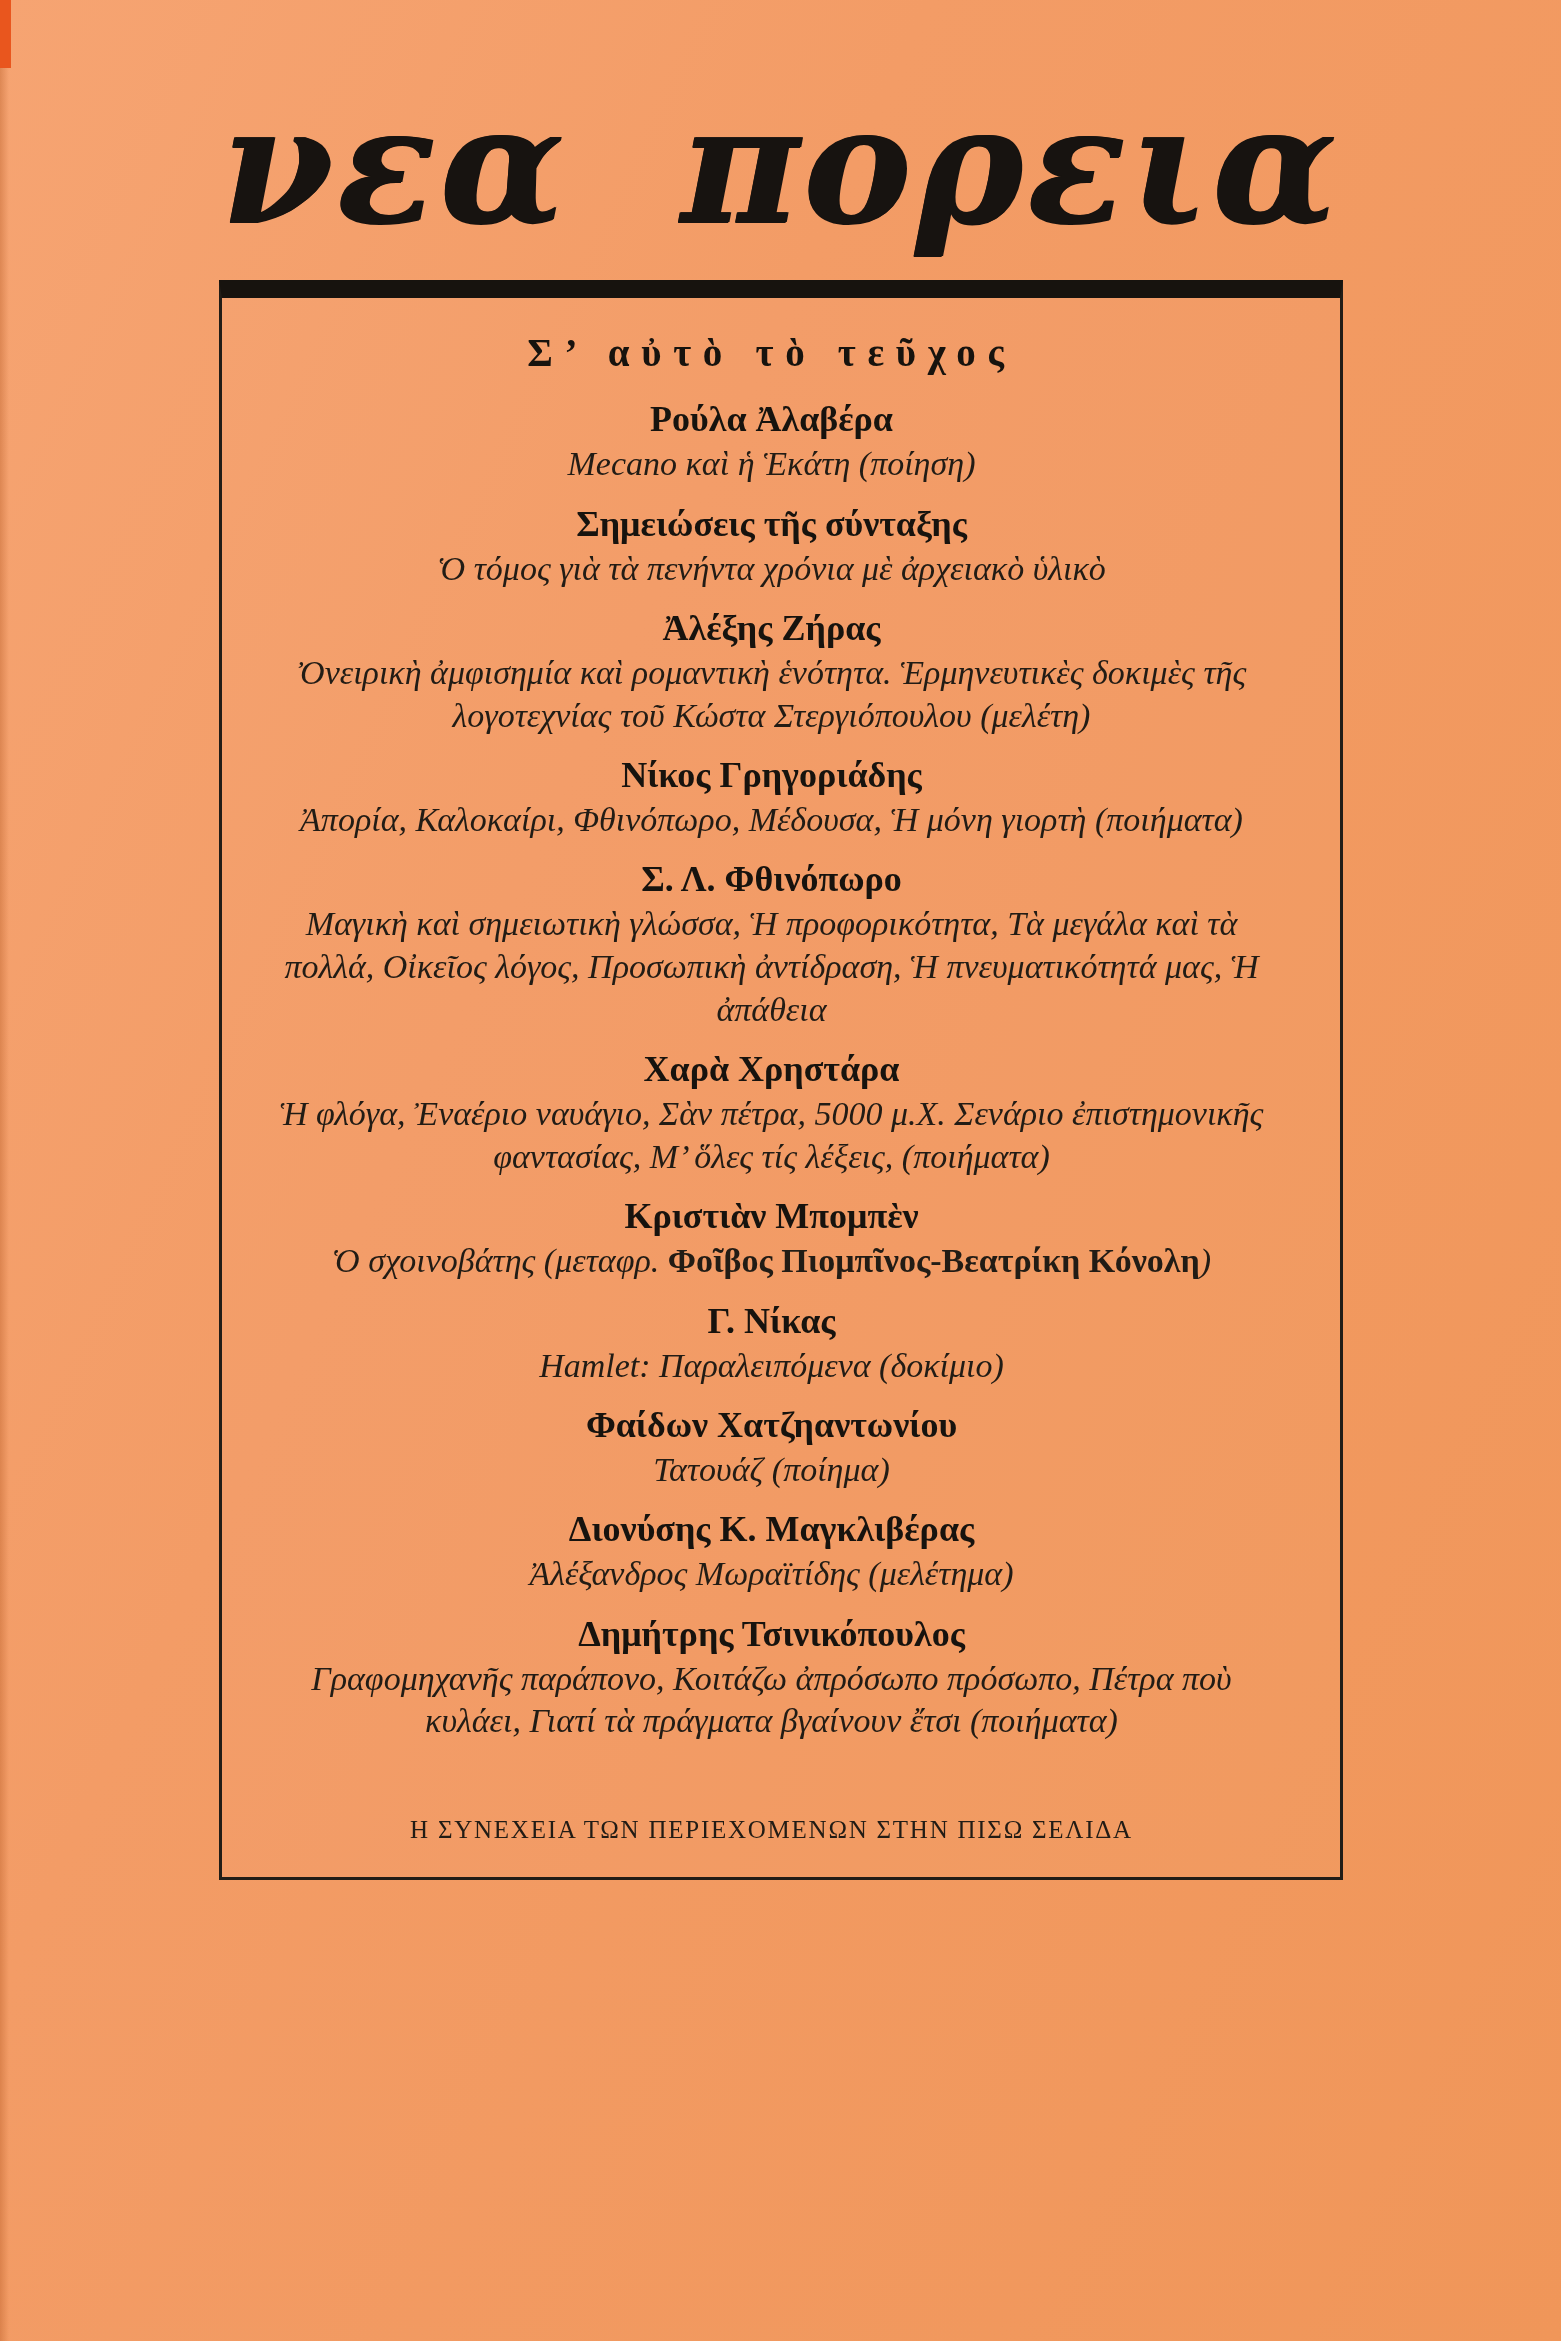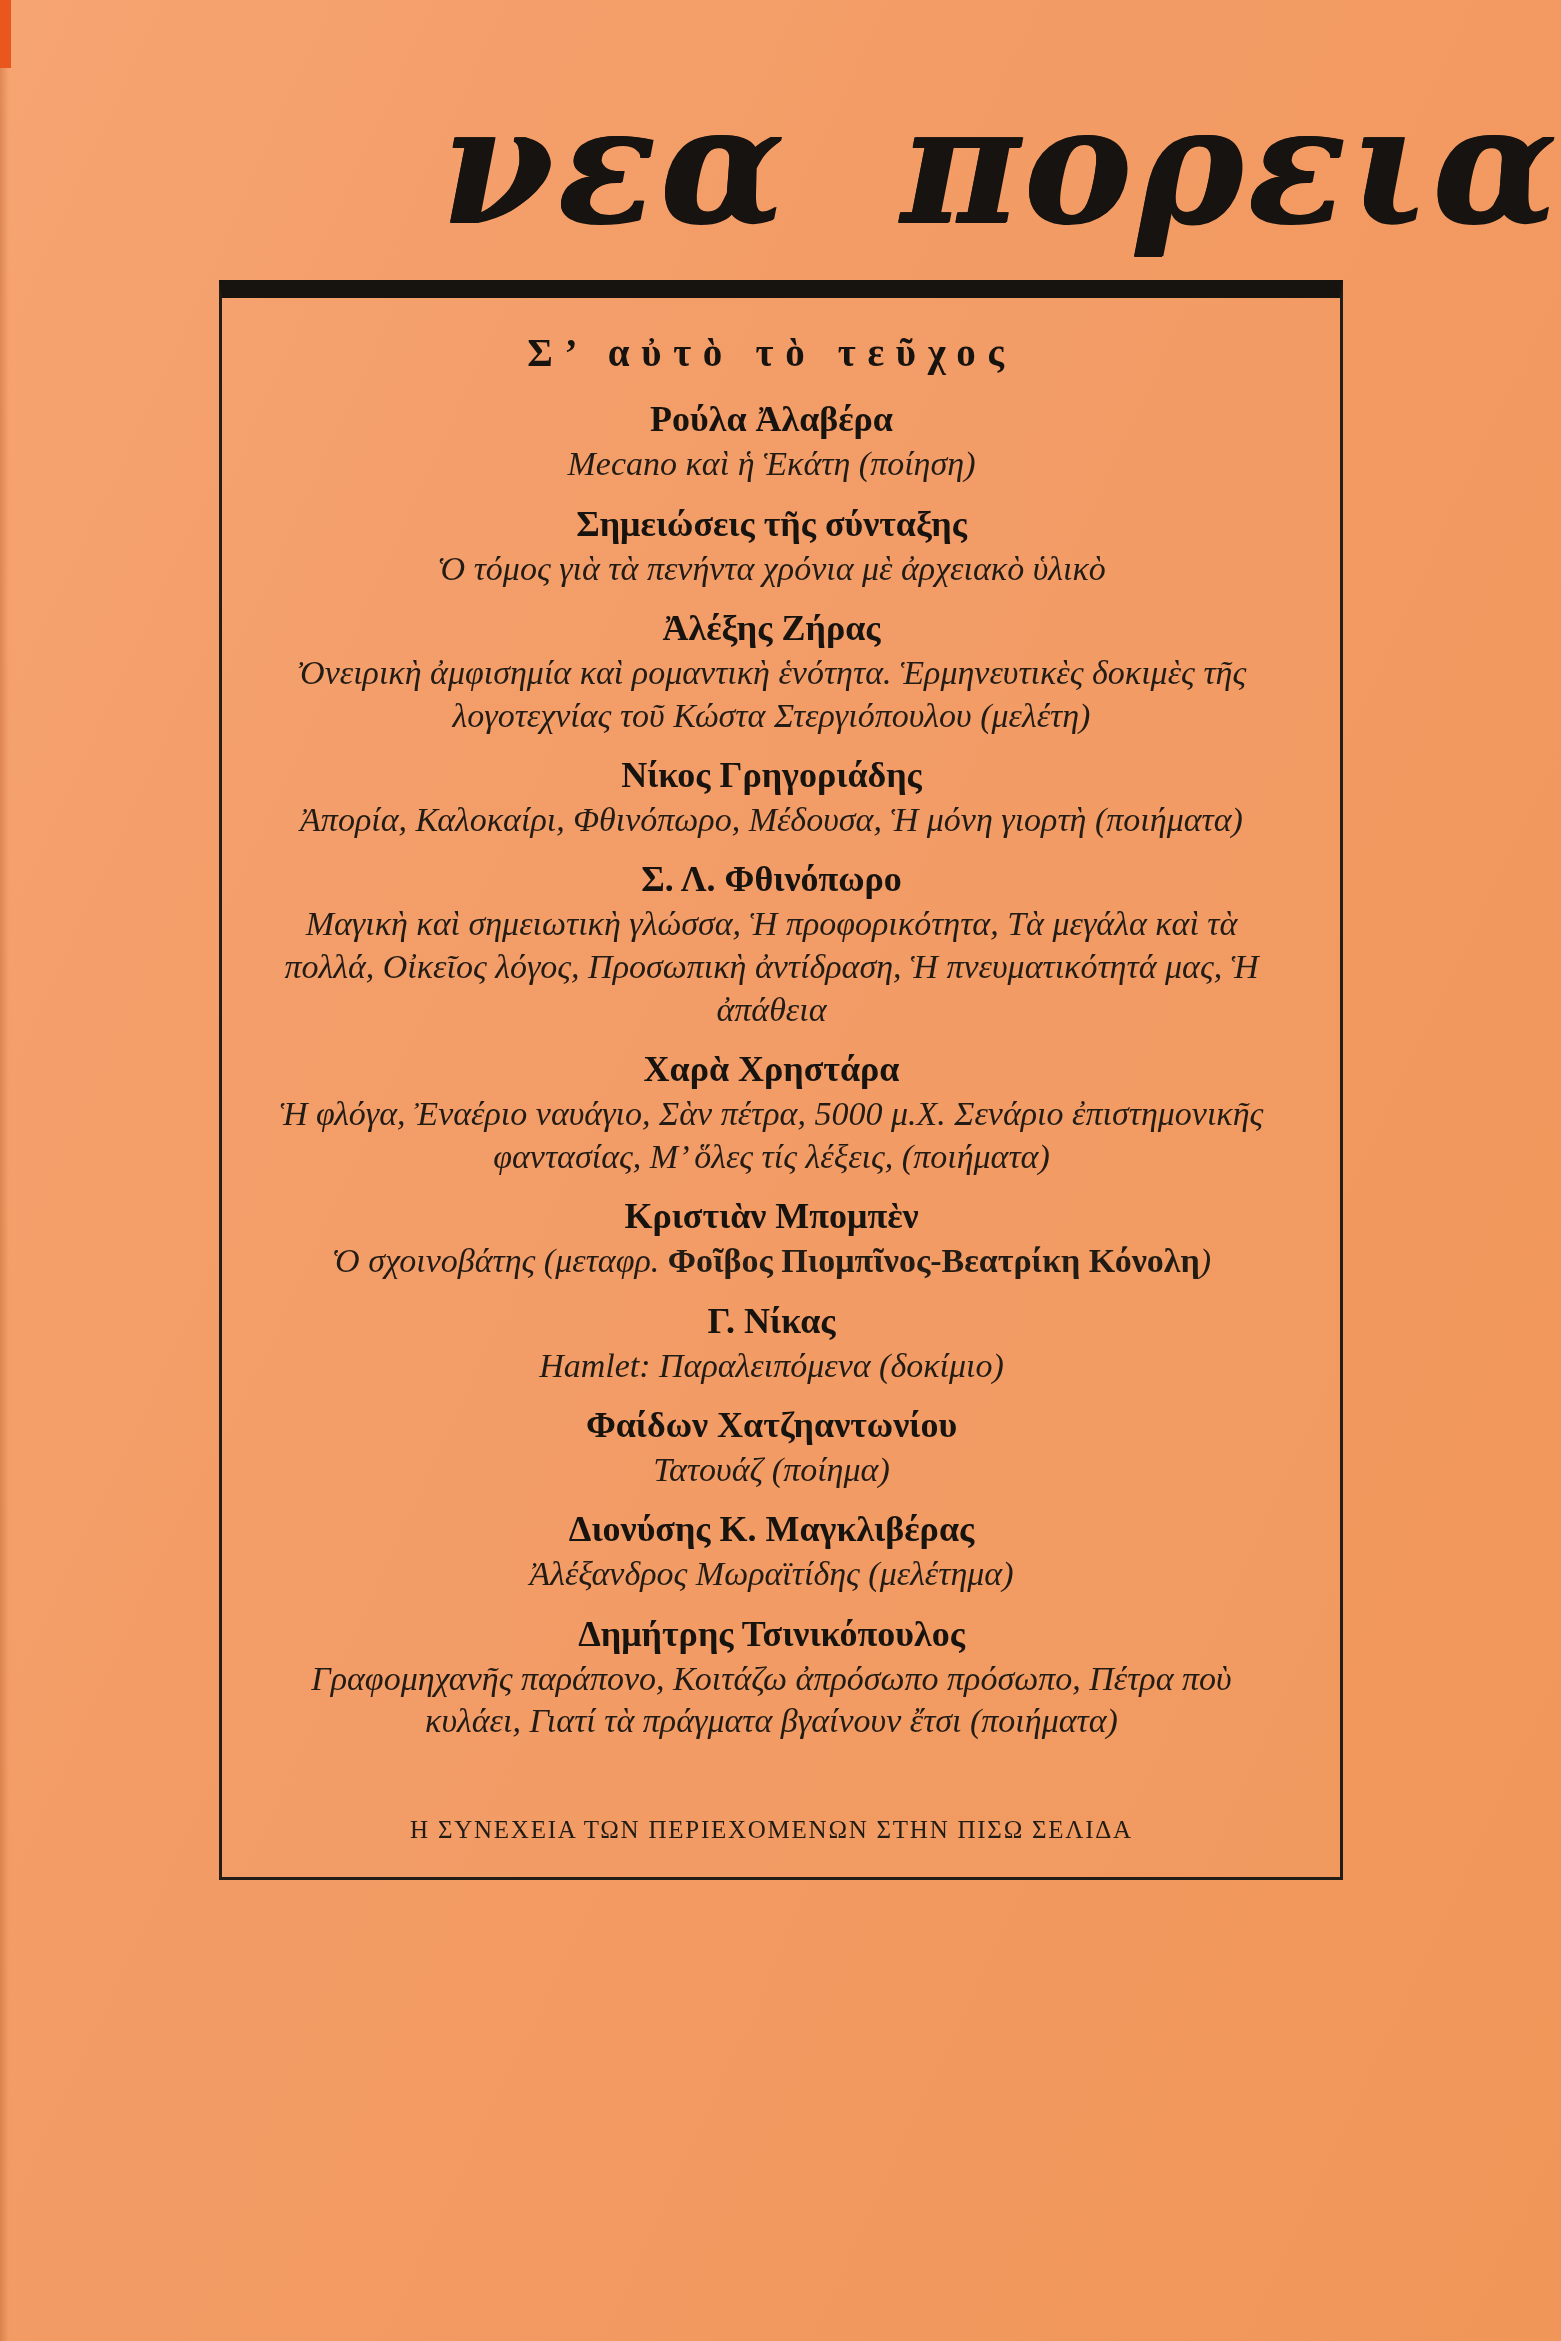--- a/index.html
+++ b/index.html
@@ -22,21 +22,21 @@
   }
   .edge-shade {
     position: absolute;
     left: 0; top: 0; bottom: 0;
     width: 8.7px;
     background: linear-gradient(to right, rgba(176,84,30,0.35), rgba(176,84,30,0));
   }
 
   .masthead {
     padding-top: 80px;
-    text-align: right;
+    text-align: center;
   }
   .title {
     margin: 0;
     font-family: "DejaVu Serif", serif;
     font-style: italic;
     font-weight: 700;
     font-size: 162px;
     line-height: 1.05;
     letter-spacing: 0.025em;
     word-spacing: 0.32em;

